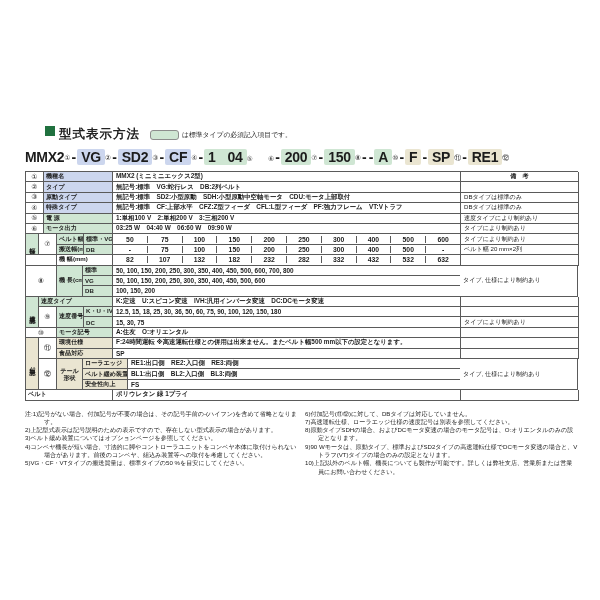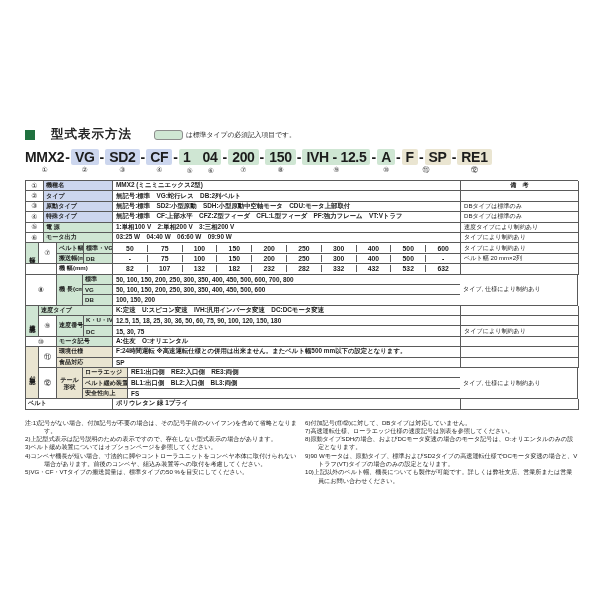--- a/index.html
+++ b/index.html
@@ -7,30 +7,30 @@
     --bd:#5a5a5a; --ink:#1c1c1c;
   }
   html,body{margin:0;padding:0;}
   body{
     width:600px;height:600px;background:#ffffff;position:relative;
     font-family:"Liberation Sans","DejaVu Sans",sans-serif;color:var(--ink);
   }
   .content{position:absolute;left:25px;top:126px;width:553px;}
 
   
-  .sec-header{display:flex;align-items:center;gap:16px;}
+  .sec-header{display:flex;gap:4px;margin-left:20px;}
   .sec-square{width:10px;height:10px;background:#20713f;display:inline-block;}
   .sec-title{font-size:12.5px;font-weight:bold;letter-spacing:1px;color:#222;}
   .legend{display:flex;align-items:center;gap:3px;margin-left:6px;}
   .legend-swatch{width:27px;height:8px;background:var(--green);border:1px solid #8d8d8d;border-radius:3px;}
   .legend-text{font-size:6.8px;color:#222;}
 
   
   .model-line{display:flex;align-items:flex-start;margin-top:6px;margin-left:0px;}
-  .munit{display:flex;flex-direction:column;align-items:center;}
+  .munit{display:flex;flex-direction:row;align-items:center;}
   .mbox-row{display:flex;align-items:center;height:16px;}
   .mtext{font-size:14px;font-weight:bold;letter-spacing:-0.3px;line-height:16px;}
   .mbox{padding:0 4px;border-radius:2px;height:16px;display:flex;align-items:center;justify-content:center;}
   .bg-blue{background:var(--blue);}
   .bg-green{background:var(--green);}
   .bg-tan{background:var(--tan);}
   .msep{font-size:14px;font-weight:bold;margin:0 1px;line-height:16px;}
   .mnum{font-size:7px;color:#333;margin-top:1px;line-height:7px;}
   .mnum-pair{display:flex;gap:15px;margin-top:1px;}
   .mpair-gap{display:flex;gap:12px;}
@@ -154,28 +154,20 @@
     <span class="msep">-</span>
     <span class="munit">
       <span class="mbox-row">
           <span class="mbox bg-green">
             <span class="mtext">150</span>
           </span>
         </span>
       <span class="mnum">⑧</span>
     </span>
     <span class="msep">-</span>
-    <span class="munit">
-      <span class="mbox-row">
-          <span class="mbox bg-green">
-            <span class="mtext">IVH - 12.5</span>
-          </span>
-        </span>
-      <span class="mnum">⑨</span>
-    </span>
     <span class="msep">-</span>
     <span class="munit">
       <span class="mbox-row">
           <span class="mbox bg-green">
             <span class="mtext">A</span>
           </span>
         </span>
       <span class="mnum">⑩</span>
     </span>
     <span class="msep">-</span>

